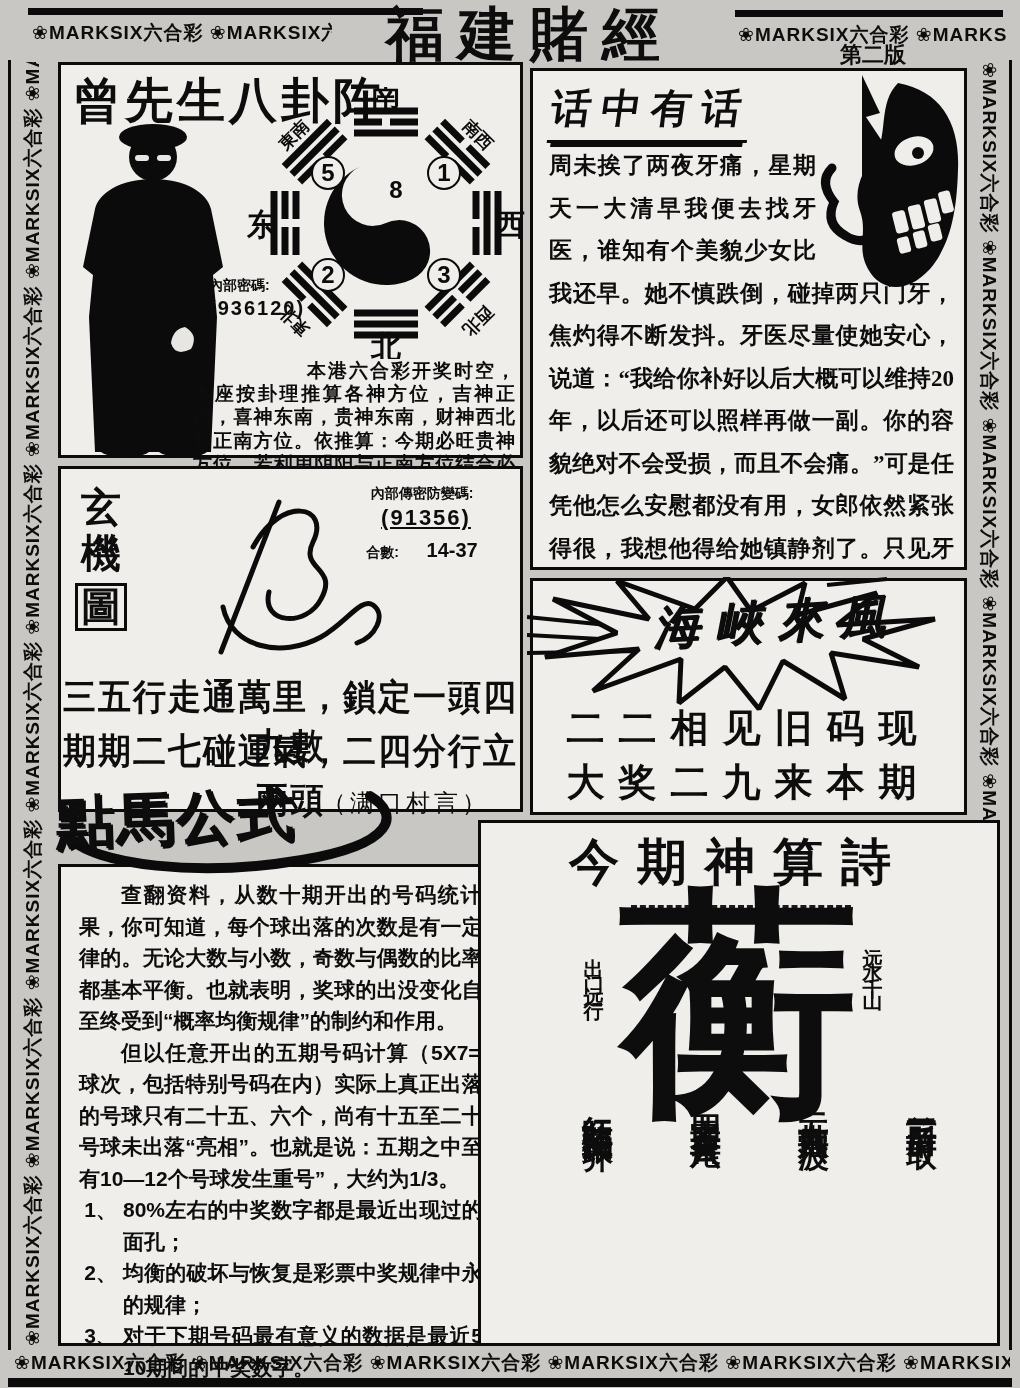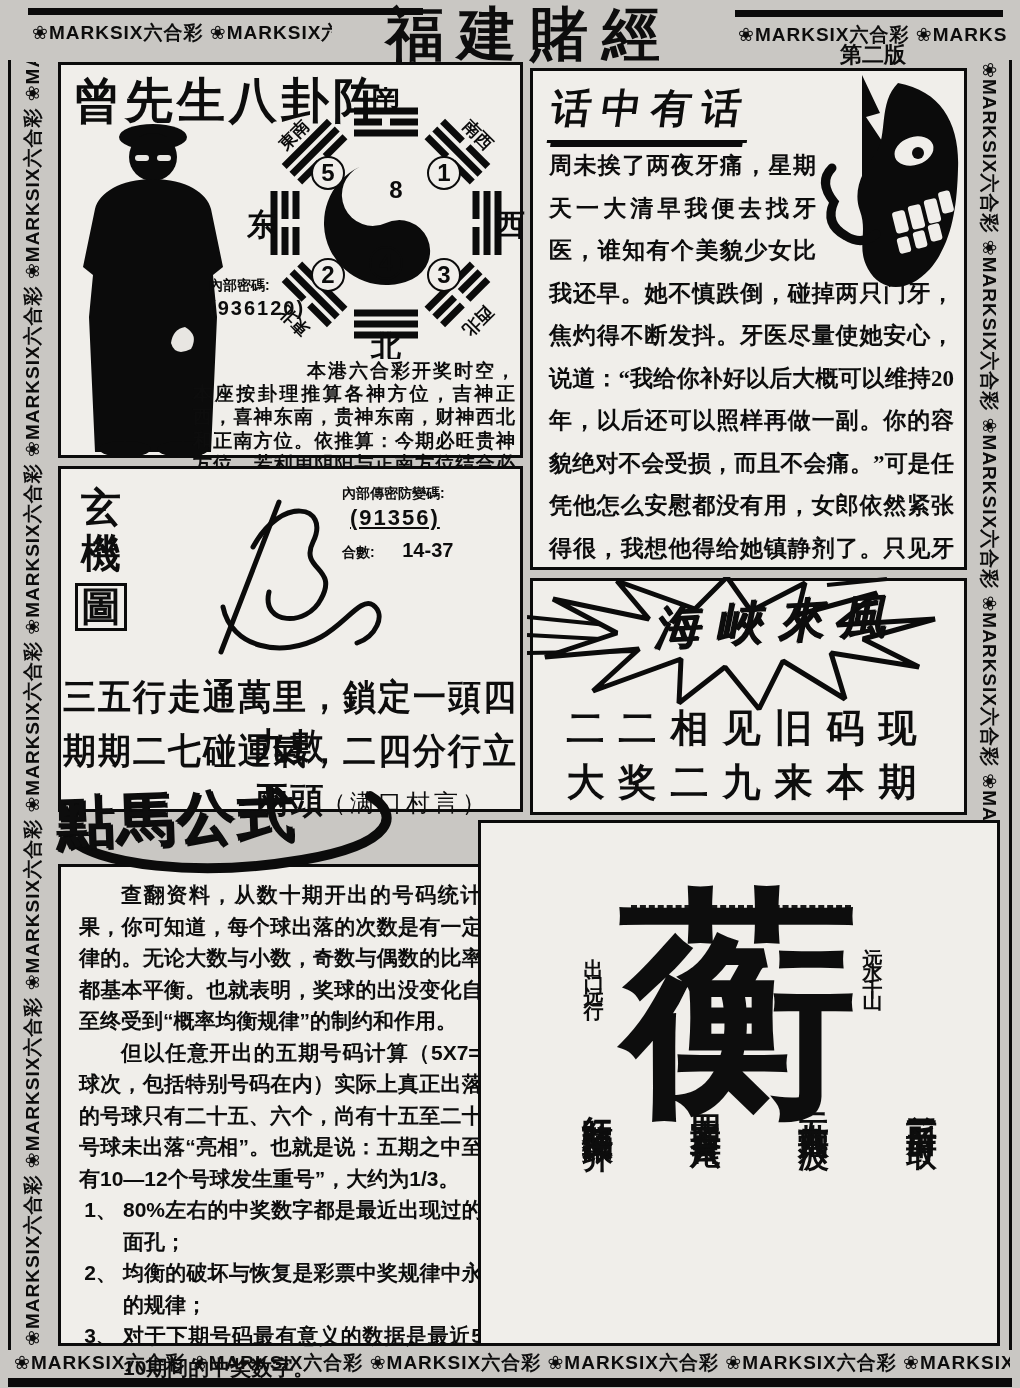--- a/index.html
+++ b/index.html
@@ -35,21 +35,21 @@
   #box-a-text{position:absolute;left:132px;top:294px;width:322px;font-size:19px;font-weight:700;
      line-height:1.22;text-align:justify;text-indent:6em;
      font-family:"Liberation Serif","DejaVu Serif",serif;}
 
   
   #mystery-title{position:absolute;left:14px;top:16px;width:52px;text-align:center;
      font-family:"Liberation Serif","DejaVu Serif",serif;}
   #mystery-title .tchar{font-size:40px;font-weight:900;line-height:1.15;}
   #mystery-title .tchar.boxed{border:3px solid #0b0b0b;line-height:1.05;margin-top:6px;}
   #scribble{position:absolute;left:100px;top:18px;}
-  #mystery-codes{position:absolute;right:18px;top:16px;text-align:left;width:160px;}
+  #mystery-codes{position:absolute;right:18px;top:16px;text-align:center;width:160px;}
   #mystery-codes .lbl{font-size:14px;font-weight:bold;}
   #mystery-codes .val{font-size:22px;font-weight:bold;letter-spacing:2px;margin:2px 0 8px 8px;text-decoration:underline;}
   #mystery-codes .sum{font-size:20px;font-weight:bold;}
   #mystery-codes .sum .lbl{margin-right:22px;}
   .slogan{position:absolute;left:0;width:100%;text-align:center;font-size:33px;font-weight:900;
      letter-spacing:2px;transform:scaleY(1.08);}
   #slogan1{top:208px;} #slogan2{top:262px;}
   #attribution{position:absolute;right:30px;top:318px;font-size:24px;letter-spacing:4px;
      font-family:"Liberation Serif","DejaVu Serif",serif;}
 
@@ -333,20 +333,21 @@
         <line x1="300" y1="8" x2="360" y2="2"></line>
       </g>
       <polygon points="200,0 224,34 278,6 270,38 350,16 310,48 408,42 336,62 392,90 304,76 318,122 256,84 232,132 198,90 152,126 154,82 66,114 112,72 18,80 90,56 26,22 122,42 90,4 168,32" fill="#f0eeea" stroke="#0b0b0b" stroke-width="5" stroke-linejoin="bevel"></polygon>
     </svg>
     <div id="strait-title">海峽來風</div>
     <div class="strait-line" id="strait-line1">二二相见旧码现</div>
     <div class="strait-line" id="strait-line2">大奖二九来本期</div>
   </div>
 
   <div class="box" id="box-f" style="left:478px;top:820px;width:522px;height:526px;">
+    <div id="poem-title">今期神算詩</div>
     <div id="big-char-rule"></div>
     <div id="big-char">蘅</div>
     <div class="vside" id="vside-left">出门远行</div>
     <div class="vside" id="vside-right">远水千山</div>
     <div id="poem-cols">
         <div class="poem-col">红旺蓝弱绿跟齐</div>
         <div class="poem-col">四零重开合六尾</div>
         <div class="poem-col">二五带八四只波</div>
         <div class="poem-col">前三后羊一可取</div>
       </div>

